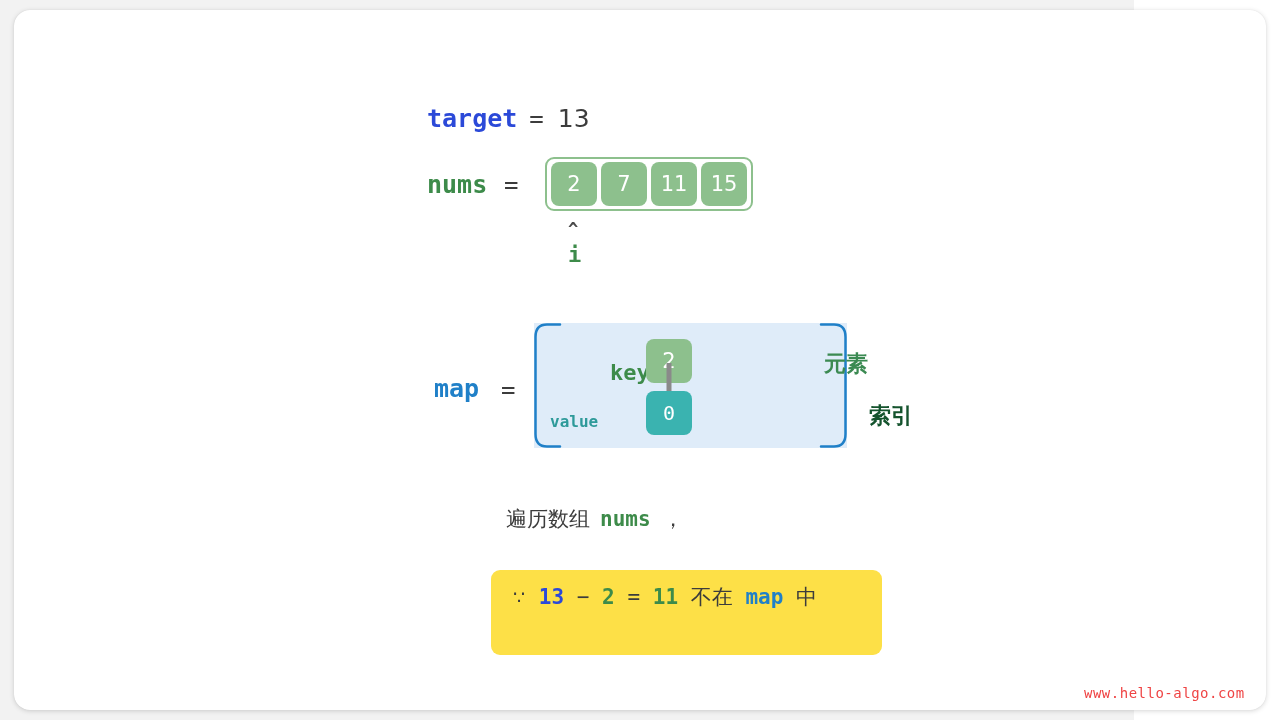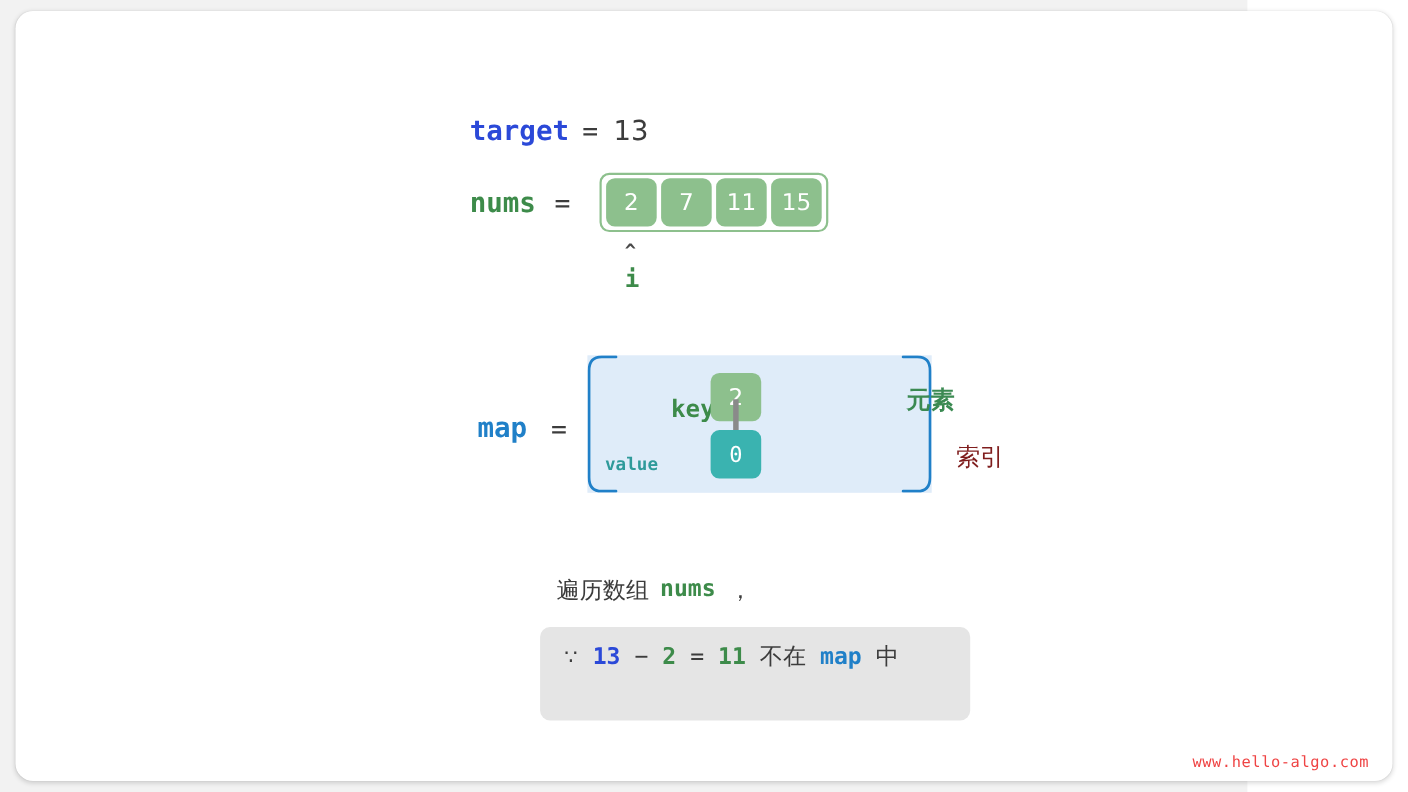--- a/index.html
+++ b/index.html
@@ -130,37 +130,37 @@
   #map-arrow{position:absolute;left:112px;top:16px;}
 
   #legend-yuansu{
     position:absolute;left:810px;top:339px;
     font-family:"DejaVu Sans","Liberation Sans",sans-serif;
     font-weight:bold;font-size:22px;color:#3b8a52;
   }
   #legend-suoyin{
     position:absolute;left:855px;top:391px;
     font-family:"DejaVu Sans","Liberation Sans",sans-serif;
-    font-weight:normal;font-size:22px;color:#7f1d1d;
+    font-weight:bold;font-size:22px;color:#14532d;
   }
 
   
   #caption{
-    position:absolute;left:492px;top:513px;
+    position:absolute;left:492px;top:495px;
     font-size:21px;color:#3c3c3c;
-    display:flex;align-items:flex-start;
+    display:flex;align-items:center;
   }
   #caption .kw{
     font-family:"DejaVu Sans Mono","Liberation Mono",monospace;
     font-weight:bold;color:#3d8b4a;margin:0 12px 0 10px;font-size:21px;
   }
   #note-box{
     position:absolute;left:477px;top:560px;
     width:391px;height:85px;
-    background:#e5e5e5;
+    background:#fde047;
     border-radius:9px;
     box-sizing:border-box;
     padding:10px 22px 0 22px;
   }
   .note-line{
     font-size:21px;color:#3c3c3c;line-height:34px;
     white-space:nowrap;
   }
   .note-line .sym{color:#3c3c3c;margin-right:7px;font-size:19px;}
   .note-line .num-blue{

